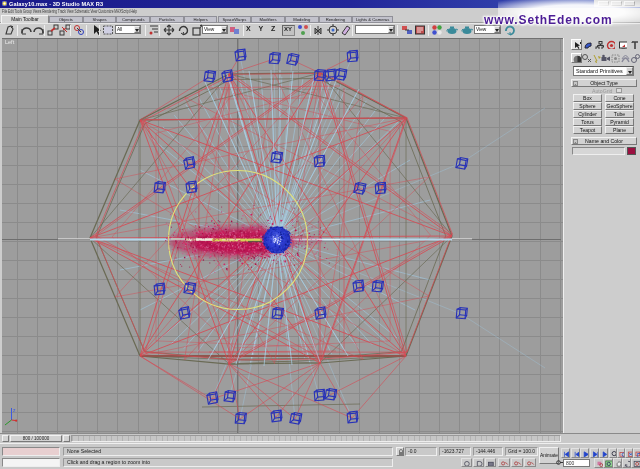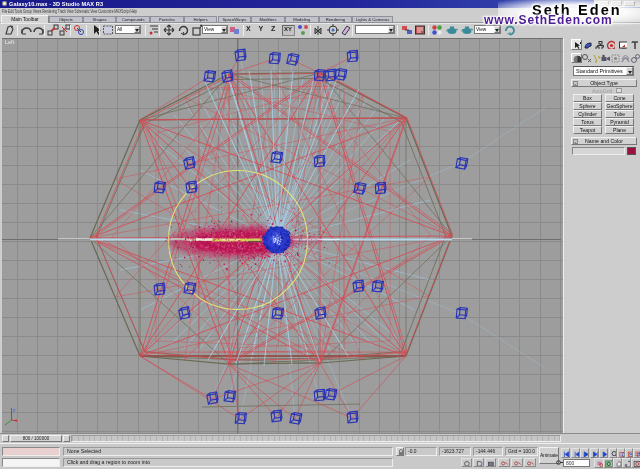--- a/index.html
+++ b/index.html
@@ -2476,17 +2476,15 @@
     <div class="abs" style="left:631.1999999999998px;top:458px;width:9.5px;height:10px;background:#cbcbcb;border-top:1px solid #e2e2e2;border-left:1px solid #e2e2e2;border-right:1px solid #8a8a8a;border-bottom:1px solid #8a8a8a;">
       <svg width="10" height="10">
         <g transform="translate(1,1.2) scale(0.75)">
           <rect x="1.5" y="1.5" width="8" height="7" fill="none" stroke="#445"></rect>
           <circle cx="5.5" cy="5" r="2" fill="none" stroke="#a33"></circle>
         </g>
       </svg>
     </div>
 
 <div class="abs" style="left:498px;top:0px;width:142px;height:27px;background:radial-gradient(ellipse 75% 60% at 55% 45%, rgba(255,255,255,0.95) 45%, rgba(255,255,255,0.55) 70%, rgba(255,255,255,0) 100%)"></div>
-<div class="abs tx" style="left:532px;top:1.5px;font-size:14.5px;font-weight:bold;letter-spacing:2.1px;color:#000;
- text-shadow:0 0 2px #fff,0 0 3px #fff,1px 1px 2px #fff,-1px -1px 2px #fff,0 0 4px #fff">Seth Eden</div>
 <div class="abs tx" style="left:484px;top:13px;font-size:12px;font-weight:bold;letter-spacing:0.9px;color:#4c1d95;
  text-shadow:0 0 2px #fff,0 0 3px #fff,1px 1px 2px #fff,-1px -1px 2px #fff,0 0 4px #fff">www.SethEden.com</div>
 
 </div>
 </body></html>

